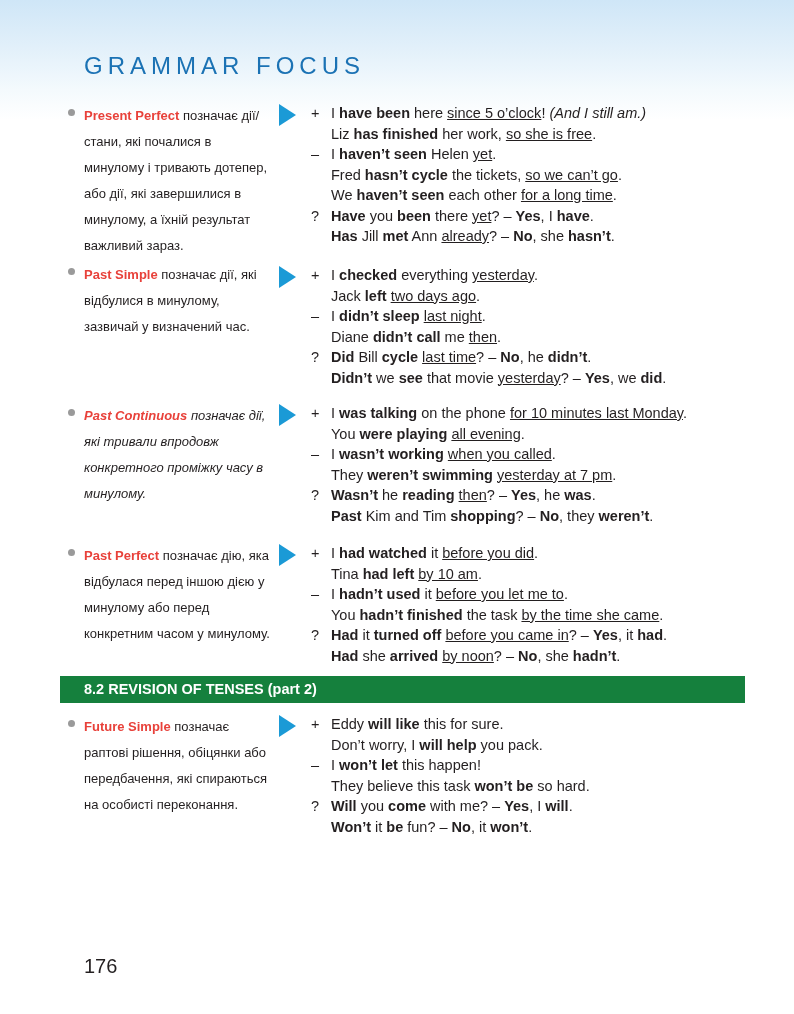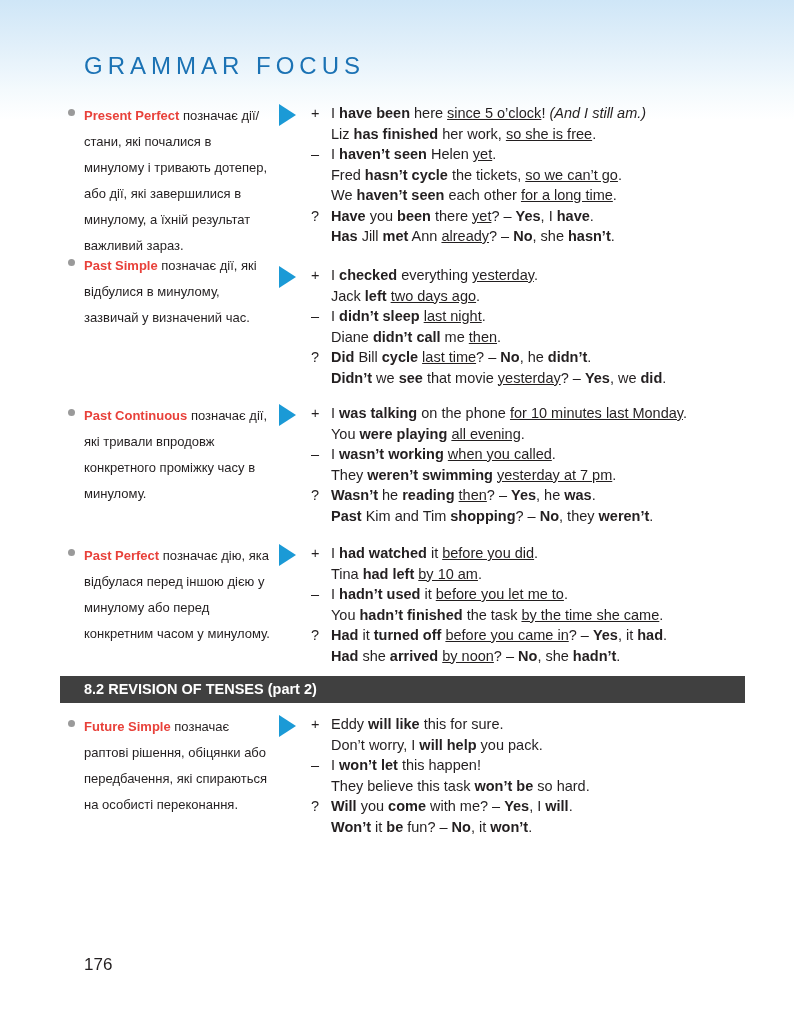--- a/index.html
+++ b/index.html
@@ -56,30 +56,30 @@
     text-align:left;color:#231f20;font-size:14.5px;
   }
   .ex-row .line{display:block;}
   b{font-weight:bold;}
   u{text-decoration:underline;text-underline-offset:1px;}
   i{font-style:italic;}
 
   
   #section-bar{
     position:absolute;left:60px;top:676px;width:685px;height:27px;
-    background:#404040;
+    background:#15803d;
   }
   #section-bar .bar-label{
     position:absolute;left:24px;top:5px;
     color:#ffffff;font-size:14.5px;font-weight:bold;
   }
 
   #page-number{
     position:absolute;left:84px;top:955px;
-    font-size:17px;color:#231f20;
+    font-size:20px;color:#231f20;
   }
 </style>
 </head>
 <body>
 
 <div id="top-gradient"></div>
 
 <div id="page">
 
   <div id="page-title">GRAMMAR FOCUS</div>
@@ -98,40 +98,40 @@
           <span class="line">I <b>haven’t seen</b> Helen <u>yet</u>.</span>
           <span class="line">Fred <b>hasn’t cycle</b> the tickets, <u>so we can’t go</u>.</span>
           <span class="line">We <b>haven’t seen</b> each other <u>for a long time</u>.</span>
         </div>
         <div class="ex-row">
           <span class="sign">?</span>
           <span class="line"><b>Have</b> you <b>been</b> there <u>yet</u>? – <b>Yes</b>, I <b>have</b>.</span>
           <span class="line"><b>Has</b> Jill <b>met</b> Ann <u>already</u>? – <b>No</b>, she <b>hasn’t</b>.</span>
         </div>
       </div>
-      <div class="left-col" style="top: 253px;"><span class="bullet"></span><span class="tense-name">Past Simple</span><span> позначає дії, які відбулися в минулому, зазвичай у визначений час.</span></div>
+      <div class="left-col" style="top: 262px;"><span class="bullet"></span><span class="tense-name">Past Simple</span><span> позначає дії, які відбулися в минулому, зазвичай у визначений час.</span></div>
       <div class="arrow" style="top: 266px;"></div>
       <div class="right-col" style="top: 265px;">
         <div class="ex-row">
           <span class="sign">+</span>
           <span class="line">I <b>checked</b> everything <u>yesterday</u>.</span>
           <span class="line">Jack <b>left</b> <u>two days ago</u>.</span>
         </div>
         <div class="ex-row">
           <span class="sign">–</span>
           <span class="line">I <b>didn’t sleep</b> <u>last night</u>.</span>
           <span class="line">Diane <b>didn’t call</b> me <u>then</u>.</span>
         </div>
         <div class="ex-row">
           <span class="sign">?</span>
           <span class="line"><b>Did</b> Bill <b>cycle</b> <u>last time</u>? – <b>No</b>, he <b>didn’t</b>.</span>
           <span class="line"><b>Didn’t</b> we <b>see</b> that movie <u>yesterday</u>? – <b>Yes</b>, we <b>did</b>.</span>
         </div>
       </div>
-      <div class="left-col" style="top: 403px;"><span class="bullet"></span><span class="tense-name">Past Continuous</span><span> позначає дії, які тривали впродовж конкретного проміжку часу в минулому.</span></div>
+      <div class="left-col" style="top: 403px; font-style: italic;"><span class="bullet"></span><span class="tense-name">Past Continuous</span><span> позначає дії, які тривали впродовж конкретного проміжку часу в минулому.</span></div>
       <div class="arrow" style="top: 404px;"></div>
       <div class="right-col" style="top: 403px;">
         <div class="ex-row">
           <span class="sign">+</span>
           <span class="line">I <b>was talking</b> on the phone <u>for 10 minutes last Monday</u>.</span>
           <span class="line">You <b>were playing</b> <u>all evening</u>.</span>
         </div>
         <div class="ex-row">
           <span class="sign">–</span>
           <span class="line">I <b>wasn’t working</b> <u>when you called</u>.</span>

